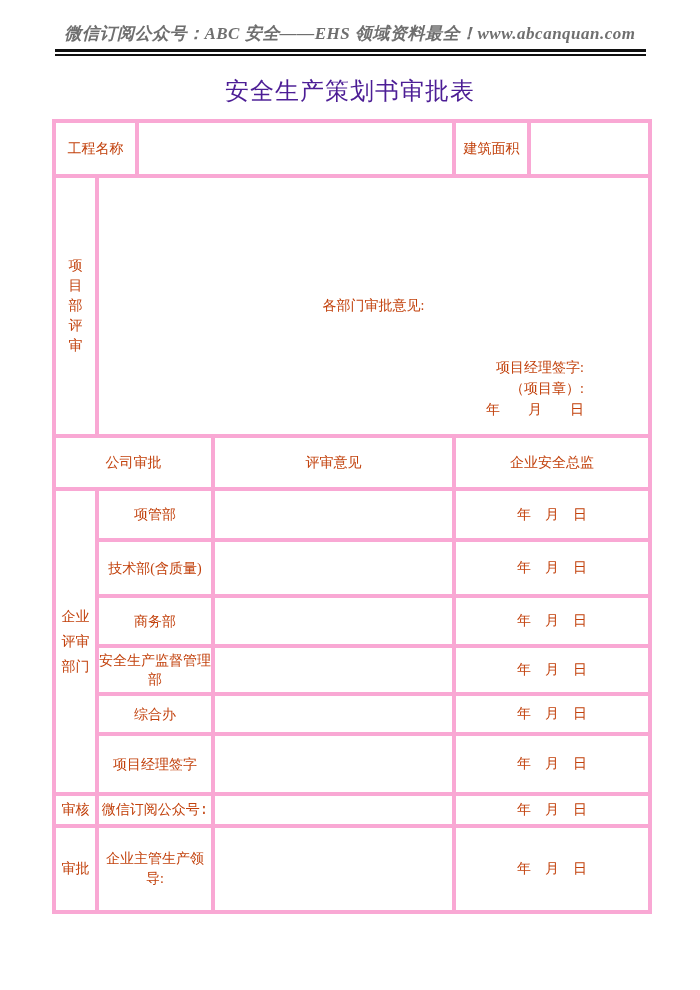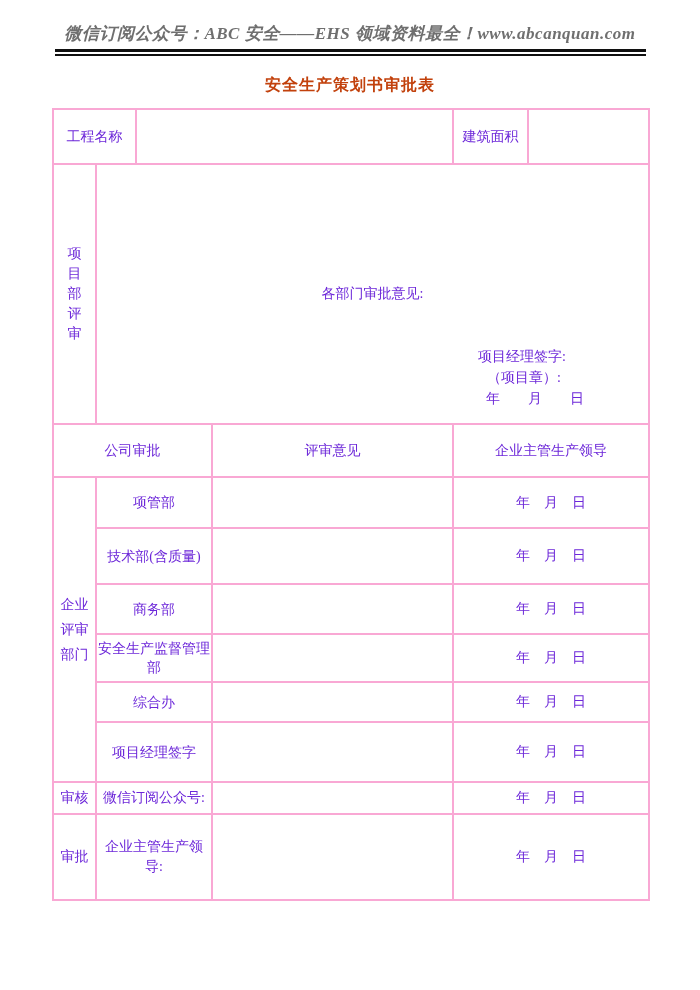--- a/index.html
+++ b/index.html
@@ -12,42 +12,42 @@
     padding-top:22px;text-align:center;
     font-size:17px;font-style:italic;font-weight:bold;color:#6f6f6f;
     letter-spacing:0.5px;white-space:nowrap;
   }
   .rule{
     margin:4px 54px 0 55px;height:2px;
     border-top:3px solid #101010;border-bottom:2px solid #101010;
   }
   .title{
     margin-top:19px;text-align:center;
-    font-size:16px;font-weight:bold;color:#c2410c;letter-spacing:1px;
+    font-size:24px;font-weight:normal;color:#4c1d95;letter-spacing:1px;
   }
   table.form{
     border-collapse:collapse;table-layout:fixed;
     width:596px;margin:12px 0 0 52px;
   }
   table.form td{
-    border:2px solid #f9a8d4;
-    font-size:14px;color:#6d28d9;
+    border:4px solid #f9a8d4;
+    font-size:14px;color:#c2410c;
     text-align:center;vertical-align:middle;
     padding:0;overflow:hidden;
   }
   tr.r1{height:55px;} tr.r2{height:260px;} tr.r3{height:53px;}
   tr.r4{height:51px;} tr.r5{height:56px;font-family:Liberation Serif, serif;} tr.r6{height:50px;}
   tr.r7{height:48px;} tr.r8{height:40px;} tr.r9{height:60px;}
-  tr.r10{height:32px;} tr.r11{height:86px;}
+  tr.r10{height:32px;font-family:Liberation Mono, monospace;} tr.r11{height:86px;}
   td.vert{white-space:pre-line;line-height:20px;text-align:center;}
   td.vert2{white-space:pre-line;line-height:25px;text-align:center;}
   td.bigcell{position:relative;text-align:left;vertical-align:top;padding:7px 0 0 6px;}
   .sig{
     position:absolute;right:64px;bottom:14px;
-    text-align:center;line-height:21px;font-size:14px;
+    text-align:right;line-height:21px;font-size:14px;
   }
   .sig .ind1{margin-left:4px;}
   .sig .ind2{margin-left:26px;}
   td.date{text-align:right;padding:13px 22px 0 0;}
   td.name-c{padding:0 5px;line-height:19px;}
   td.name-l{text-align:left;padding:2px 8px 2px 5px;line-height:20px;}
 </style>
 </head>
 <body>
 
@@ -87,21 +87,21 @@
           <div>项目经理签字:</div>
           <div class="ind1">（项目章）:</div>
           <div class="ind2">年　　月　　日</div>
         </div>
       </td>
     </tr>
 
     <tr class="r3">
       <td colspan="3">公司审批</td>
       <td>评审意见</td>
-      <td colspan="2">企业主管生产领导</td>
+      <td colspan="2">企业安全总监</td>
     </tr>
 
     <tr class="r4">
       <td rowspan="6" class="vert2">企业
 评审
 部门</td>
       <td colspan="2" class="name-c">项管部</td>
       <td></td>
       <td colspan="2" class="date">年　月　日</td>
     </tr>

